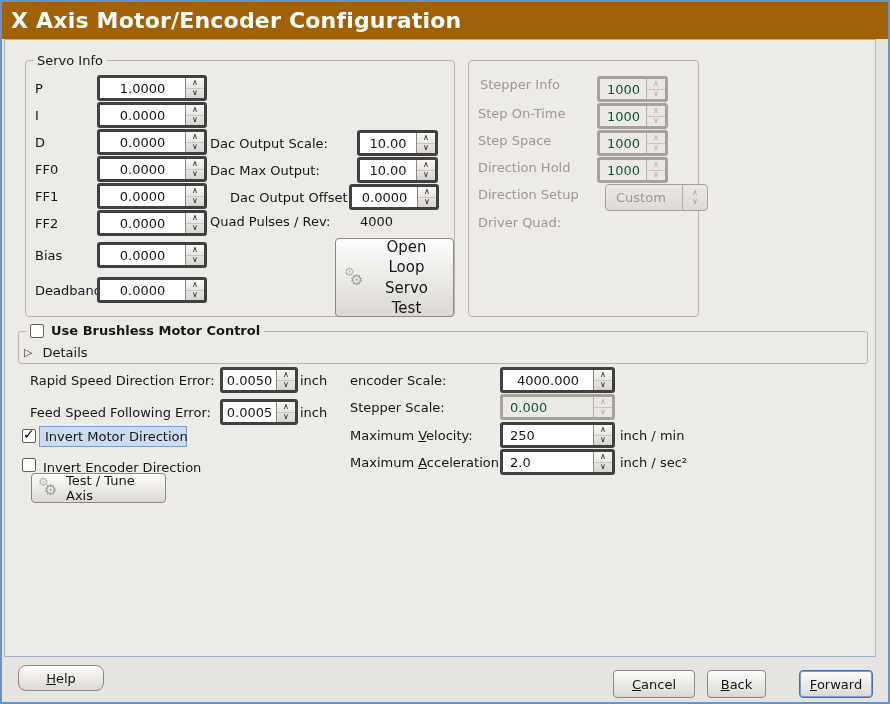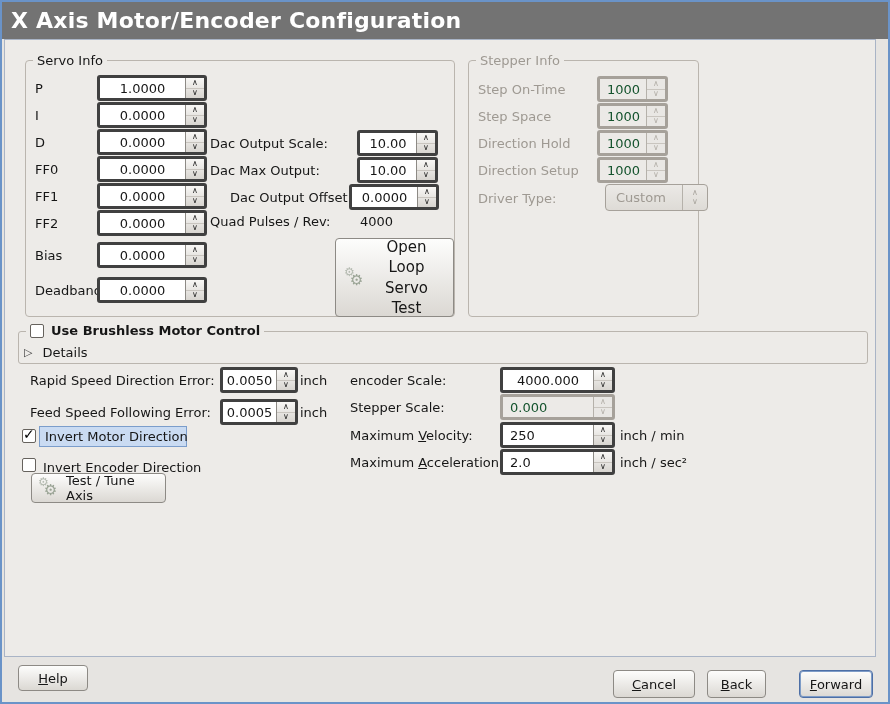--- a/index.html
+++ b/index.html
@@ -1,28 +1,28 @@
 <!DOCTYPE html>
 <html><head>
 <meta charset="utf-8">
 <style>
   html,body{margin:0;padding:0;background:#c9c7c4;}
   .win{position:relative;width:890px;height:704px;background:#e6e4e1;
        font-family:"DejaVu Sans","Liberation Sans",sans-serif;color:#161616;overflow:hidden;}
   .winborder{position:absolute;inset:0;border:2px solid #6a93c8;pointer-events:none;z-index:60;}
-  .titlebar{position:absolute;left:2px;top:2px;width:886px;height:37px;background:#737373;
+  .titlebar{position:absolute;left:2px;top:2px;width:886px;height:37px;background:#a16207;
             display:flex;align-items:center;padding-left:9px;box-sizing:border-box;}
   .title{color:#ffffff;font-size:22px;font-weight:bold;letter-spacing:0.2px;}
   .panel{position:absolute;left:4px;top:39px;width:872px;height:618px;background:#edebe8;
          border:1px solid #a9b4c6;box-sizing:border-box;}
   .frame{position:absolute;border:1px solid #bab5ae;border-radius:4px;box-sizing:border-box;}
   .legend{position:absolute;background:#edebe8;padding:0 4px;font-size:13px;white-space:nowrap;z-index:2;}
   .legend.bold{font-weight:bold;display:flex;align-items:center;gap:7px;}
   .lbl{position:absolute;font-size:13px;white-space:nowrap;}
-  .dis{color:#9e9992;}
+  .dis{color:#9e9992;margin-top:24px;}
   .unit{position:absolute;font-size:13px;white-space:nowrap;}
   .static{position:absolute;font-size:13px;}
   .entry{position:absolute;display:flex;height:26px;background:#ffffff;border:3px solid #404040;
          border-radius:3px;box-sizing:border-box;overflow:hidden;}
   .entry .val{flex:1;display:flex;align-items:center;justify-content:center;font-size:13px;padding:0 2px;}
   .entry.left .val{justify-content:flex-start;padding-left:7px;}
   .entry .spin{width:18px;display:flex;flex-direction:column;border-left:1px solid #8d8a85;
                background:linear-gradient(#f8f7f5,#d8d5d0);flex:none;}
   .spin span{flex:1;display:flex;align-items:center;justify-content:center;font-size:8px;line-height:1;color:#222;}
   .spin .su{border-bottom:1px solid #c9c5bf;}
@@ -213,21 +213,21 @@
 
   <div class="lbl dis" style="left:478px;top:163px;">Direction Setup</div>
   <div class="entry disabled left" style="left:597px;top:157px;width:71px;">
     <span class="val">1000</span>
     <span class="spin">
         <span class="su">∧</span>
         <span class="sd">∨</span>
       </span>
   </div>
 
-  <div class="lbl dis" style="left:478px;top:191px;">Driver Type:</div>
+  <div class="lbl dis" style="left:478px;top:191px;">Driver Quad:</div>
   <div class="combo" style="left:605px;top:184px;width:103px;height:27px;">
     <span class="cval">Custom</span>
     <span class="carr">
         <span>∧</span>
         <span>∨</span>
       </span>
   </div>
 
   <div class="frame" style="left:18px;top:331px;width:850px;height:33px;border-radius:3px;"></div>
   <div class="legend bold" style="left:26px;top:323px;">
@@ -306,21 +306,21 @@
   <div class="lbl" style="left:43px;top:460px;">Invert Encoder Direction</div>
 
   <div class="btn" style="left:31px;top:473px;width:135px;height:30px;justify-content:flex-start;padding-left:6px;gap:4px;">
     <span class="gears">
         <span class="g1">⚙</span>
         <span class="g2">⚙</span>
       </span>
     <span>Test / Tune Axis</span>
   </div>
 
-  <div class="btn" style="left:18px;top:665px;width:70px;height:26px;">
+  <div class="btn" style="left:18px;top:665px;width:86px;height:26px;border-radius:8px;">
     <span><span class="mn">H</span><span>elp</span></span>
   </div>
   <div class="btn" style="left:613px;top:670px;width:82px;height:28px;">
     <span><span class="mn">C</span><span>ancel</span></span>
   </div>
   <div class="btn" style="left:707px;top:670px;width:59px;height:28px;">
     <span><span class="mn">B</span><span>ack</span></span>
   </div>
   <div class="btn focus" style="left:799px;top:670px;width:74px;height:28px;">
     <span><span class="mn">F</span><span>orward</span></span>

